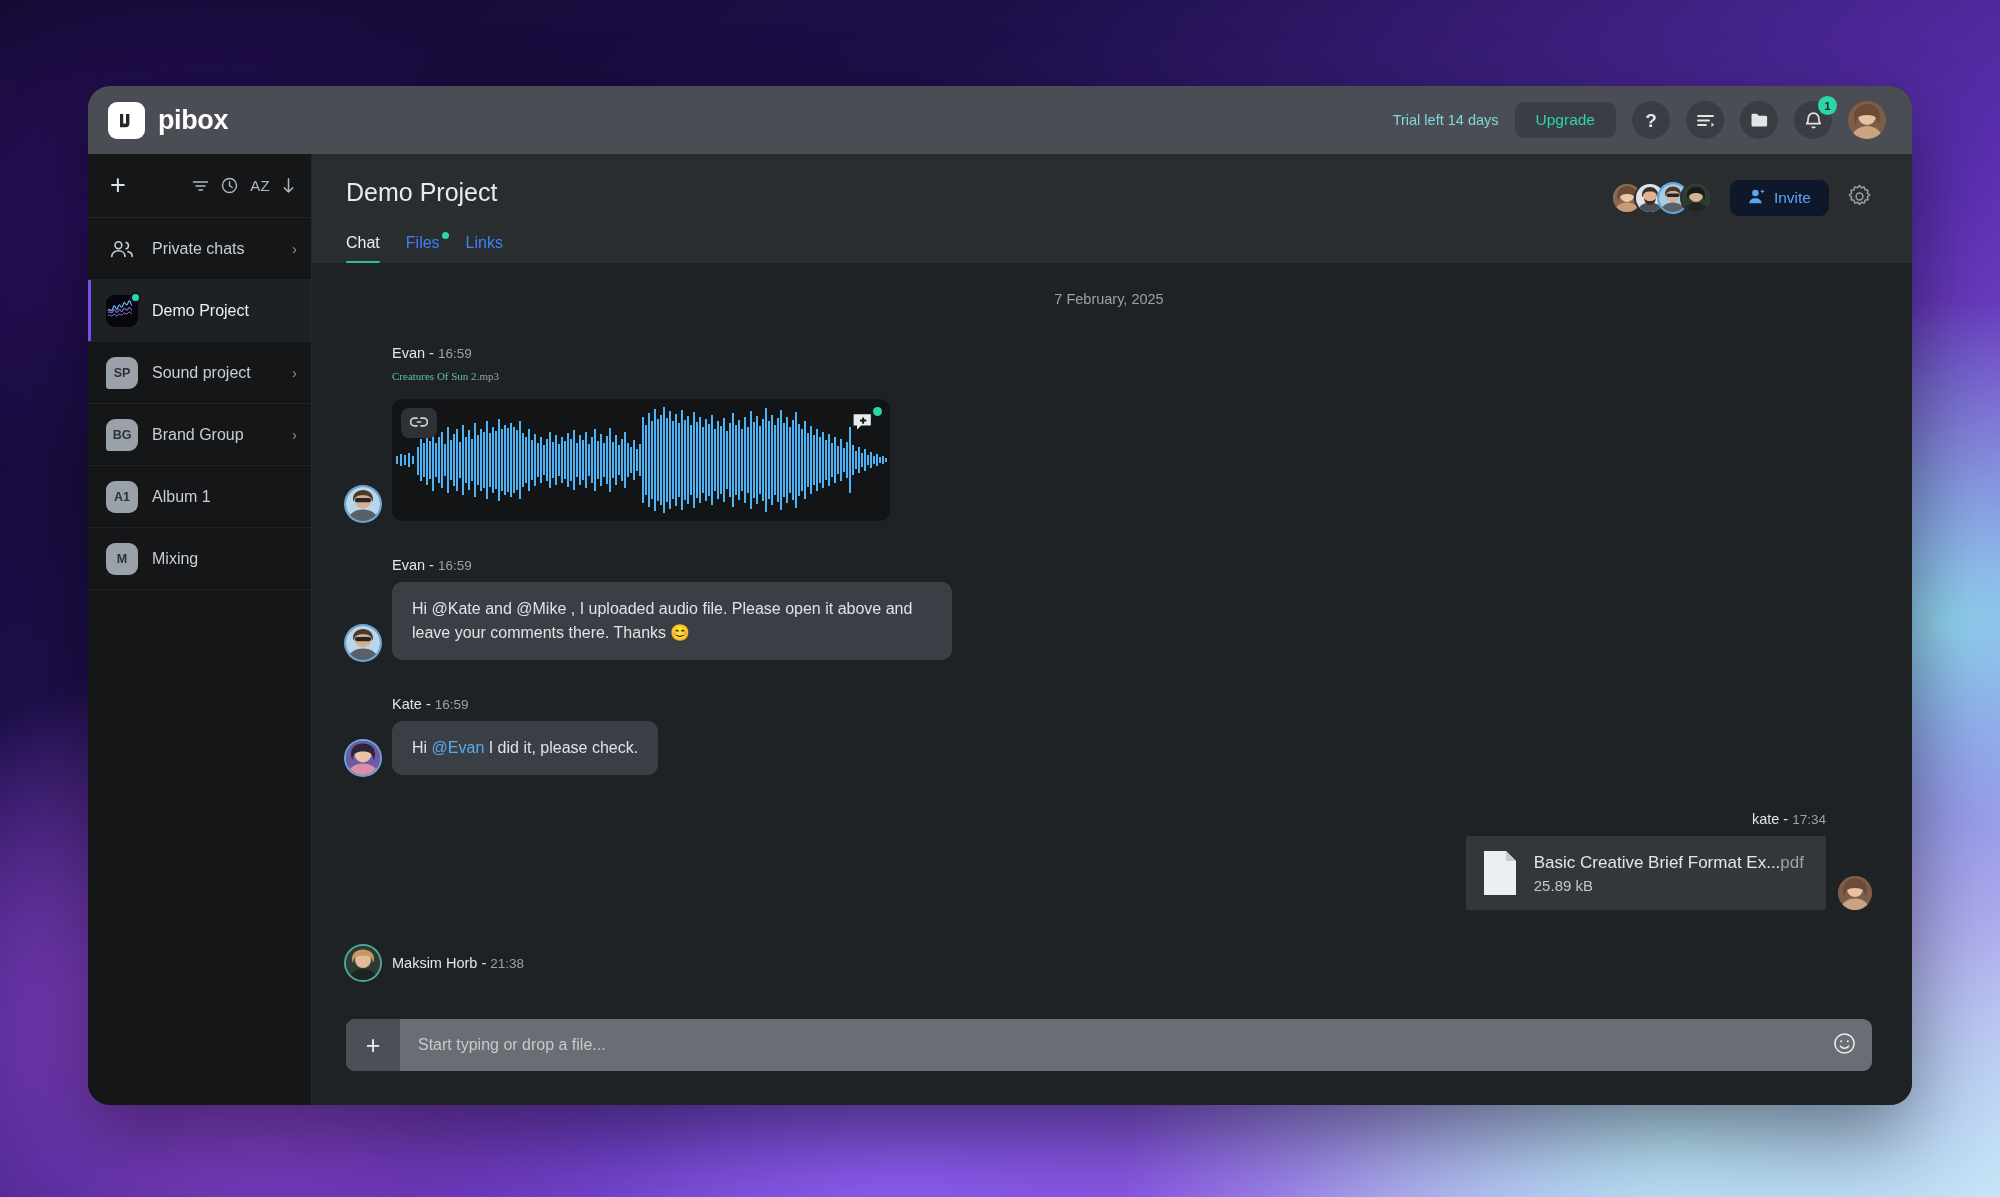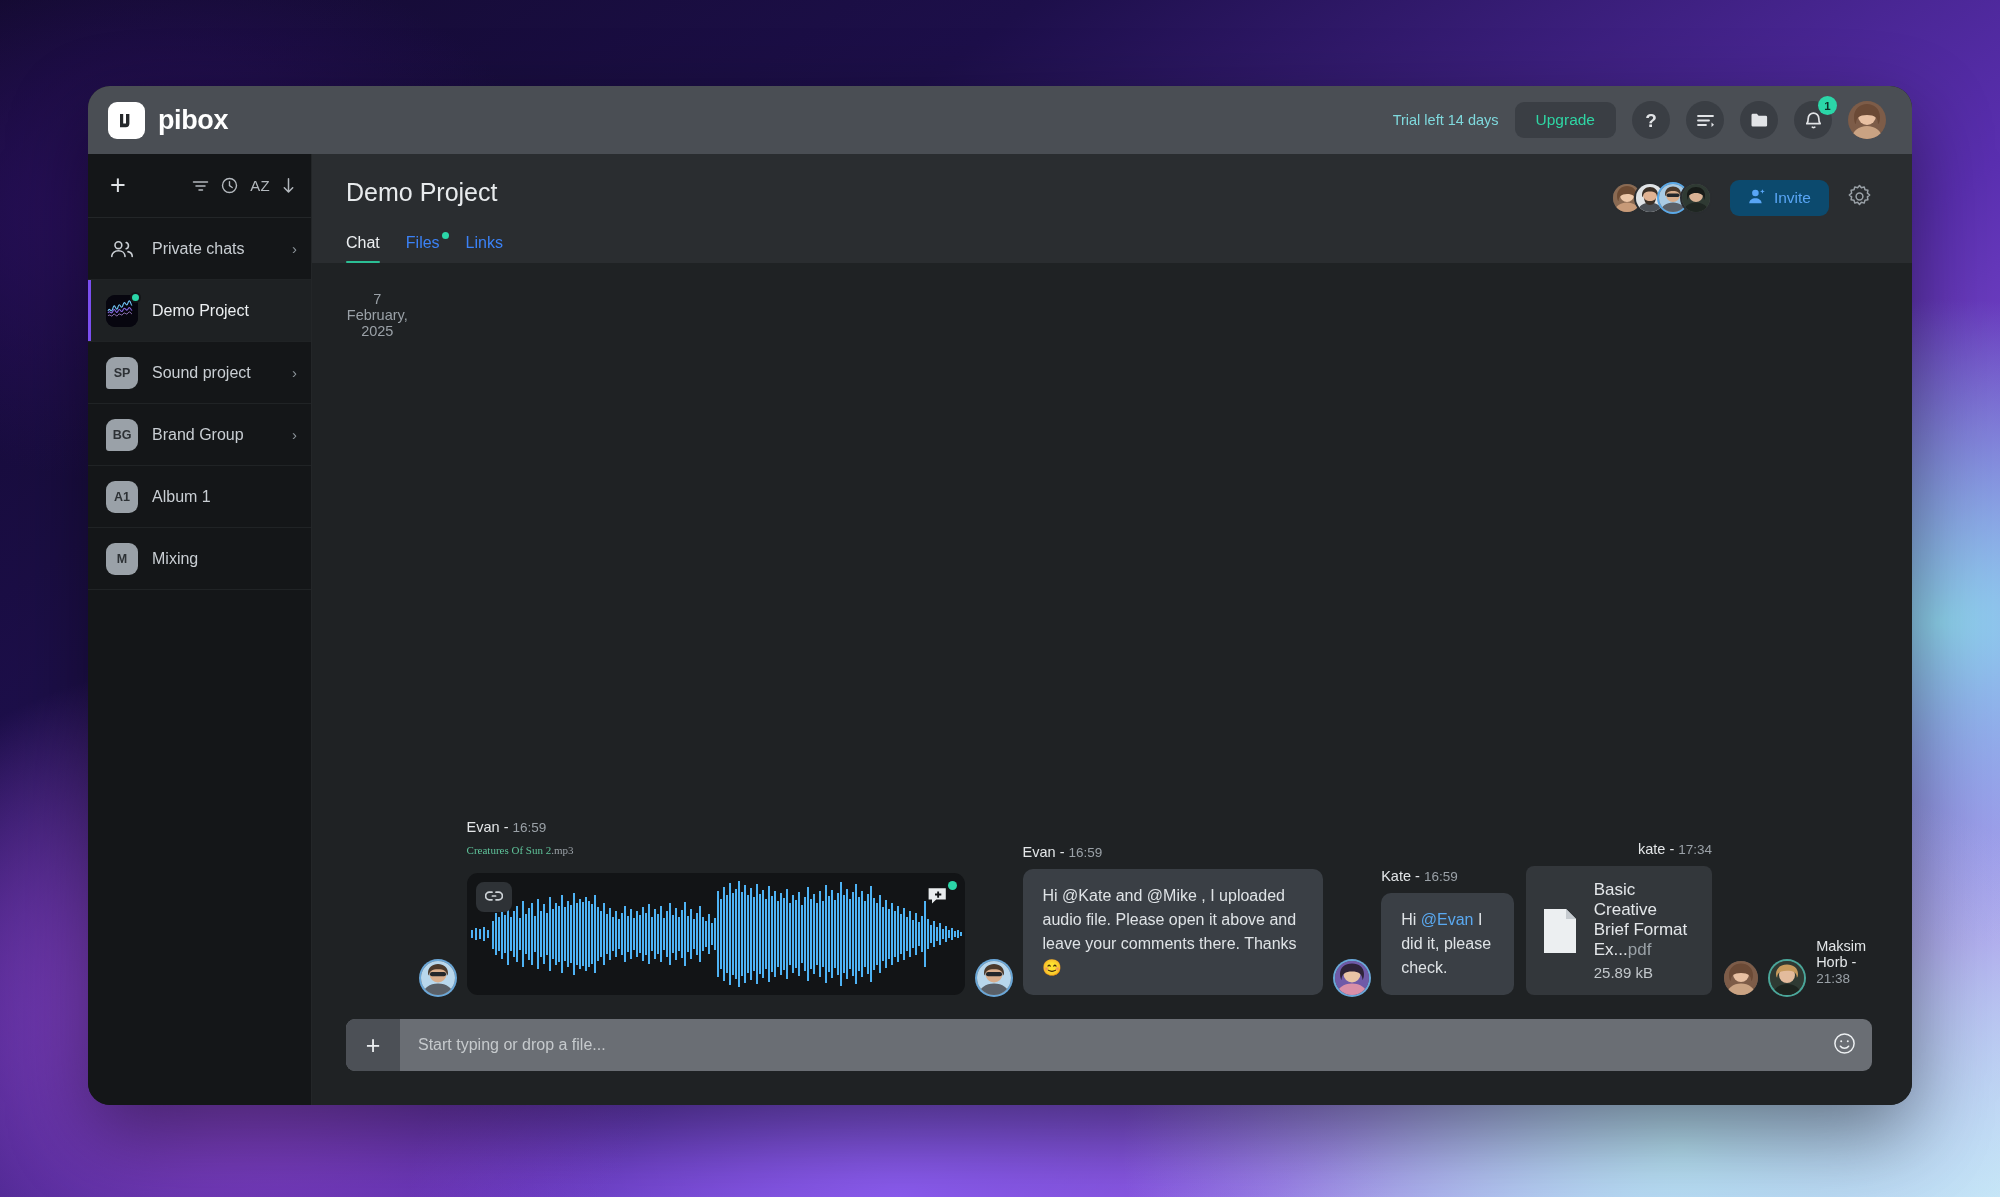--- a/index.html
+++ b/index.html
@@ -149,21 +149,21 @@
   .proj-head-right { display: flex; align-items: center; gap: 18px; margin-top: 2px; }
   .avatar-stack { display: flex; }
   .avatar-stack .av {
     width: 32px; height: 32px; border-radius: 50%;
     margin-left: -9px; overflow: hidden;
     border: 2px solid #2a2d30; background: #555;
   }
   .avatar-stack .av:first-child { margin-left: 0; }
   .avatar-stack .av.ring { border-color: #5aa9e8; }
   .invite-btn {
-    background: #0c4a6e; border: none; border-radius: 9px;
+    background: #0f172a; border: none; border-radius: 9px;
     height: 36px; padding: 0 18px;
     color: #59a5f5; font-size: 15.5px; font-family: inherit;
     display: flex; align-items: center; gap: 8px; cursor: pointer;
   }
   .gear-btn { background: none; border: none; cursor: pointer; display: flex; color: #9aa1a7; }
 
   .tabs { display: flex; gap: 26px; margin-top: 18px; }
   .tab {
     position: relative; padding-bottom: 11px;
     color: #3b82f6; font-size: 16px; cursor: pointer;
@@ -175,21 +175,21 @@
   }
   .tab .newdot {
     position: absolute; top: -2px; right: -9px;
     width: 7px; height: 7px; border-radius: 50%; background: #2bd6a8;
   }
 
   
   .msgs {
     flex: 1; overflow: hidden;
     padding: 28px 40px 0 34px;
-    display: flex; flex-direction: row; gap: 12px;
+    display: flex; flex-direction: column; gap: 12px;
   }
   .date-sep { text-align: center; color: #9aa1a7; font-size: 14.5px; margin-bottom: 26px; }
 
   .msg { display: flex; align-items: flex-end; gap: 12px; margin-bottom: 24px; }
   .msg.right { flex-direction: row-reverse; }
   .msg-avatar {
     width: 34px; height: 34px; border-radius: 50%;
     flex: 0 0 34px; overflow: hidden; background: #555;
   }
   .msg-avatar.ring-b { box-shadow: 0 0 0 2px #6aa7d8; }
@@ -224,21 +224,21 @@
     color: #cfd4d8;
   }
   .wf-btn.right-btn { left: auto; right: 9px; background: transparent; }
   .wf-btn .gdot {
     position: absolute; top: -1px; right: -1px;
     width: 9px; height: 9px; border-radius: 50%; background: #2bd6a8;
   }
 
   
   .file-card {
-    background: #33373b; border-radius: 8px;
+    background: #33373b; border-radius: 2px;
     padding: 14px 22px 14px 16px;
     display: inline-flex; align-items: center; gap: 16px; text-align: left;
     cursor: pointer;
   }
   .file-ico { width: 36px; height: 46px; flex: 0 0 36px; }
   .file-name { color: #e4e7ea; font-size: 17px; }
   .file-name .ext { color: #9aa1a7; }
   .file-size { color: #c2c7cb; font-size: 15px; margin-top: 4px; }
 
   

